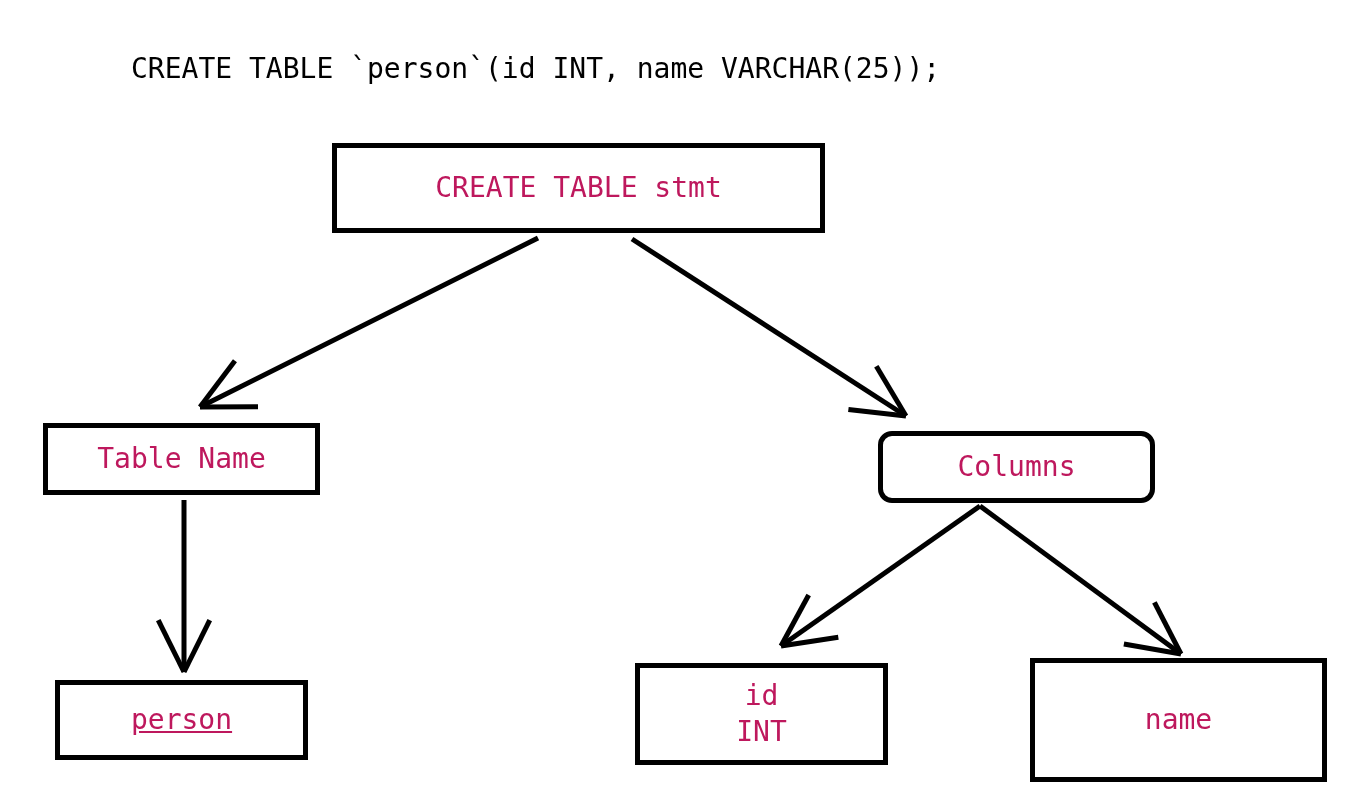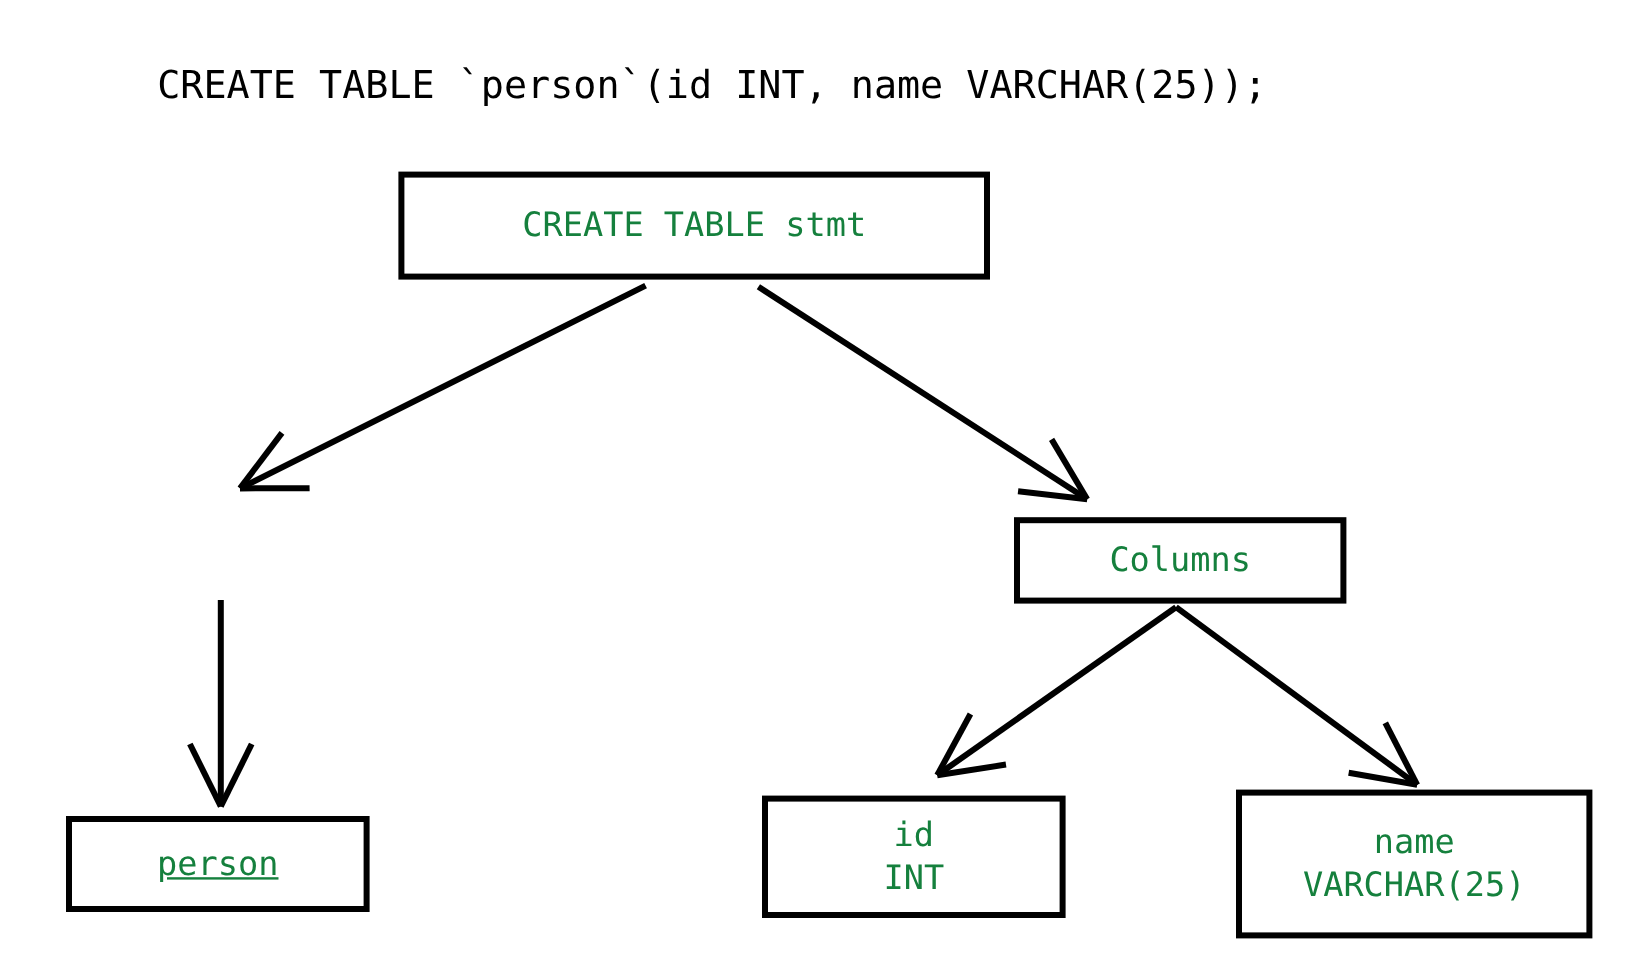--- a/index.html
+++ b/index.html
@@ -28,47 +28,47 @@
   }
   .node {
     position: absolute;
     box-sizing: border-box;
     border: 5px solid #000000;
     background: #ffffff;
     display: flex;
     flex-direction: column;
     align-items: center;
     justify-content: center;
-    color: #15803d;
+    color: #be185d;
     font-family: "DejaVu Sans Mono", "Liberation Mono", monospace;
     font-size: 28px;
     line-height: 1.28;
     letter-spacing: 0px;
     white-space: pre;
     z-index: 2;
   }
   .node .line {
     display: block;
     text-align: center;
   }
   #title-text {
     position: absolute;
     left: 131px;
     top: 52px;
     color: #000000;
     font-family: "DejaVu Sans Mono", "Liberation Mono", monospace;
-    font-size: 32px;
+    font-size: 28px;
     line-height: 1.2;
     white-space: pre;
     z-index: 2;
   }
   
   #node-root        { left: 332px;  top: 143px; width: 493px; height: 90px; }
   #node-table-name  { left: 43px;   top: 423px; width: 277px; height: 72px; }
-  #node-columns     { left: 845px;  top: 431px; width: 277px; height: 72px; }
+  #node-columns     { left: 878px;  top: 431px; width: 277px; height: 72px; border-radius: 14px; }
   #node-person      { left: 55px;   top: 680px; width: 253px; height: 80px; text-decoration: underline; }
   #node-col-id      { left: 635px;  top: 663px; width: 253px; height: 102px; }
   #node-col-name    { left: 1030px; top: 658px; width: 297px; height: 124px; }
 </style>
 </head>
 <body>
 
 <div id="canvas">
 
   <div id="title-text">CREATE TABLE `person`(id INT, name VARCHAR(25));</div>
@@ -100,32 +100,34 @@
           <line x1="1181" y1="654" x2="1123.8827051456922" y2="643.9195918472486" stroke="#000000" stroke-width="5"></line>
           <line x1="1181" y1="654" x2="1154.417180541269" y2="602.450473235688" stroke="#000000" stroke-width="5"></line>
         </g>
       </g>
   </svg>
 
   <div class="node" id="node-root">
     <span class="line">CREATE TABLE stmt</span>
   </div>
 
+  <div class="node" id="node-table-name">
+    <span class="line">Table Name</span>
+  </div>
 
   <div class="node" id="node-columns">
     <span class="line">Columns</span>
   </div>
 
   <div class="node" id="node-person">
     <span class="line">person</span>
   </div>
 
   <div class="node" id="node-col-id">
     <span class="line">id</span>
     <span class="line">INT</span>
   </div>
 
   <div class="node" id="node-col-name">
     <span class="line">name</span>
-    <span class="line">VARCHAR(25)</span>
   </div>
 
 </div>
 
 </body></html>

